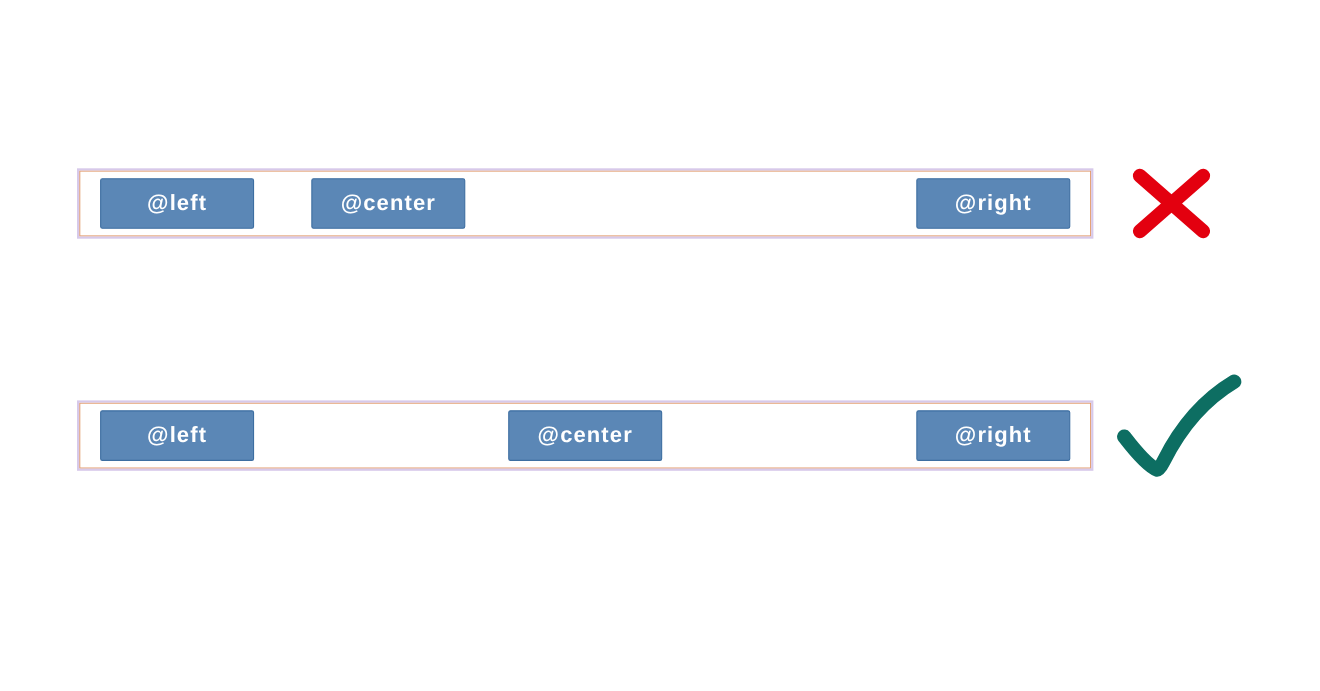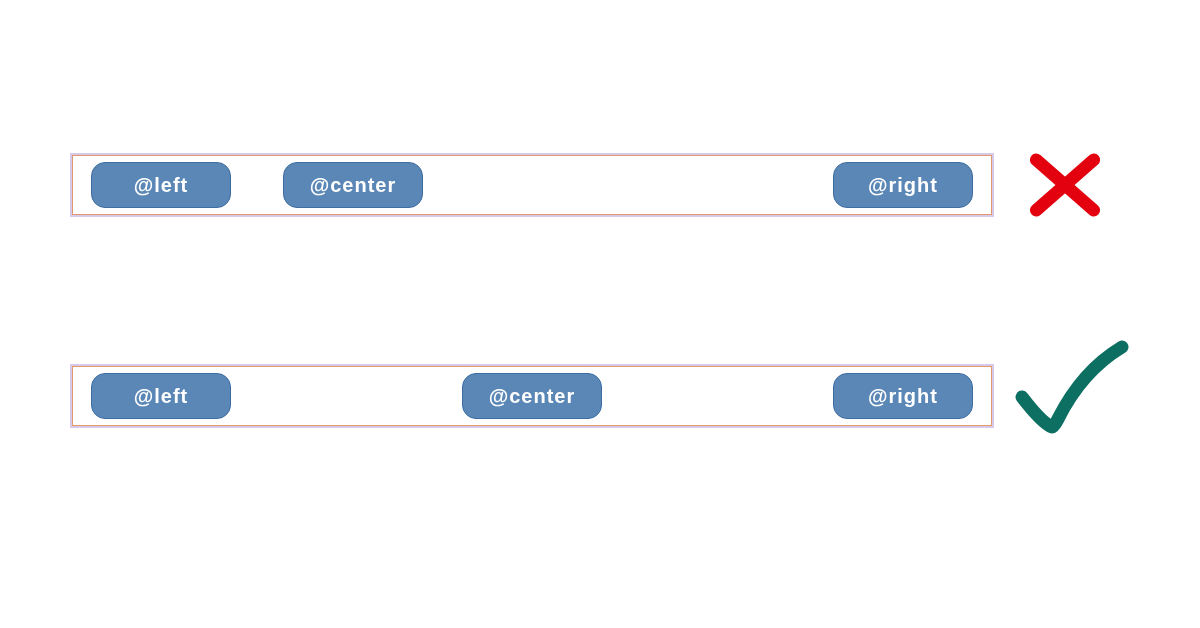--- a/index.html
+++ b/index.html
@@ -29,21 +29,21 @@
     padding: 6px 10px;
     background: #fff;
   }
   .btn {
     position: absolute;
     top: 6px;
     height: 46px;
     box-sizing: border-box;
     background: #5b87b6;
     border: 1px solid #3d6ea1;
-    border-radius: 14px;
+    border-radius: 2px;
     color: #ffffff;
     font-size: 20px;
     font-weight: bold;
     display: flex;
     align-items: center;
     justify-content: center;
     letter-spacing: 1px;
     padding: 0 18px;
     min-width: 140px;
   }

